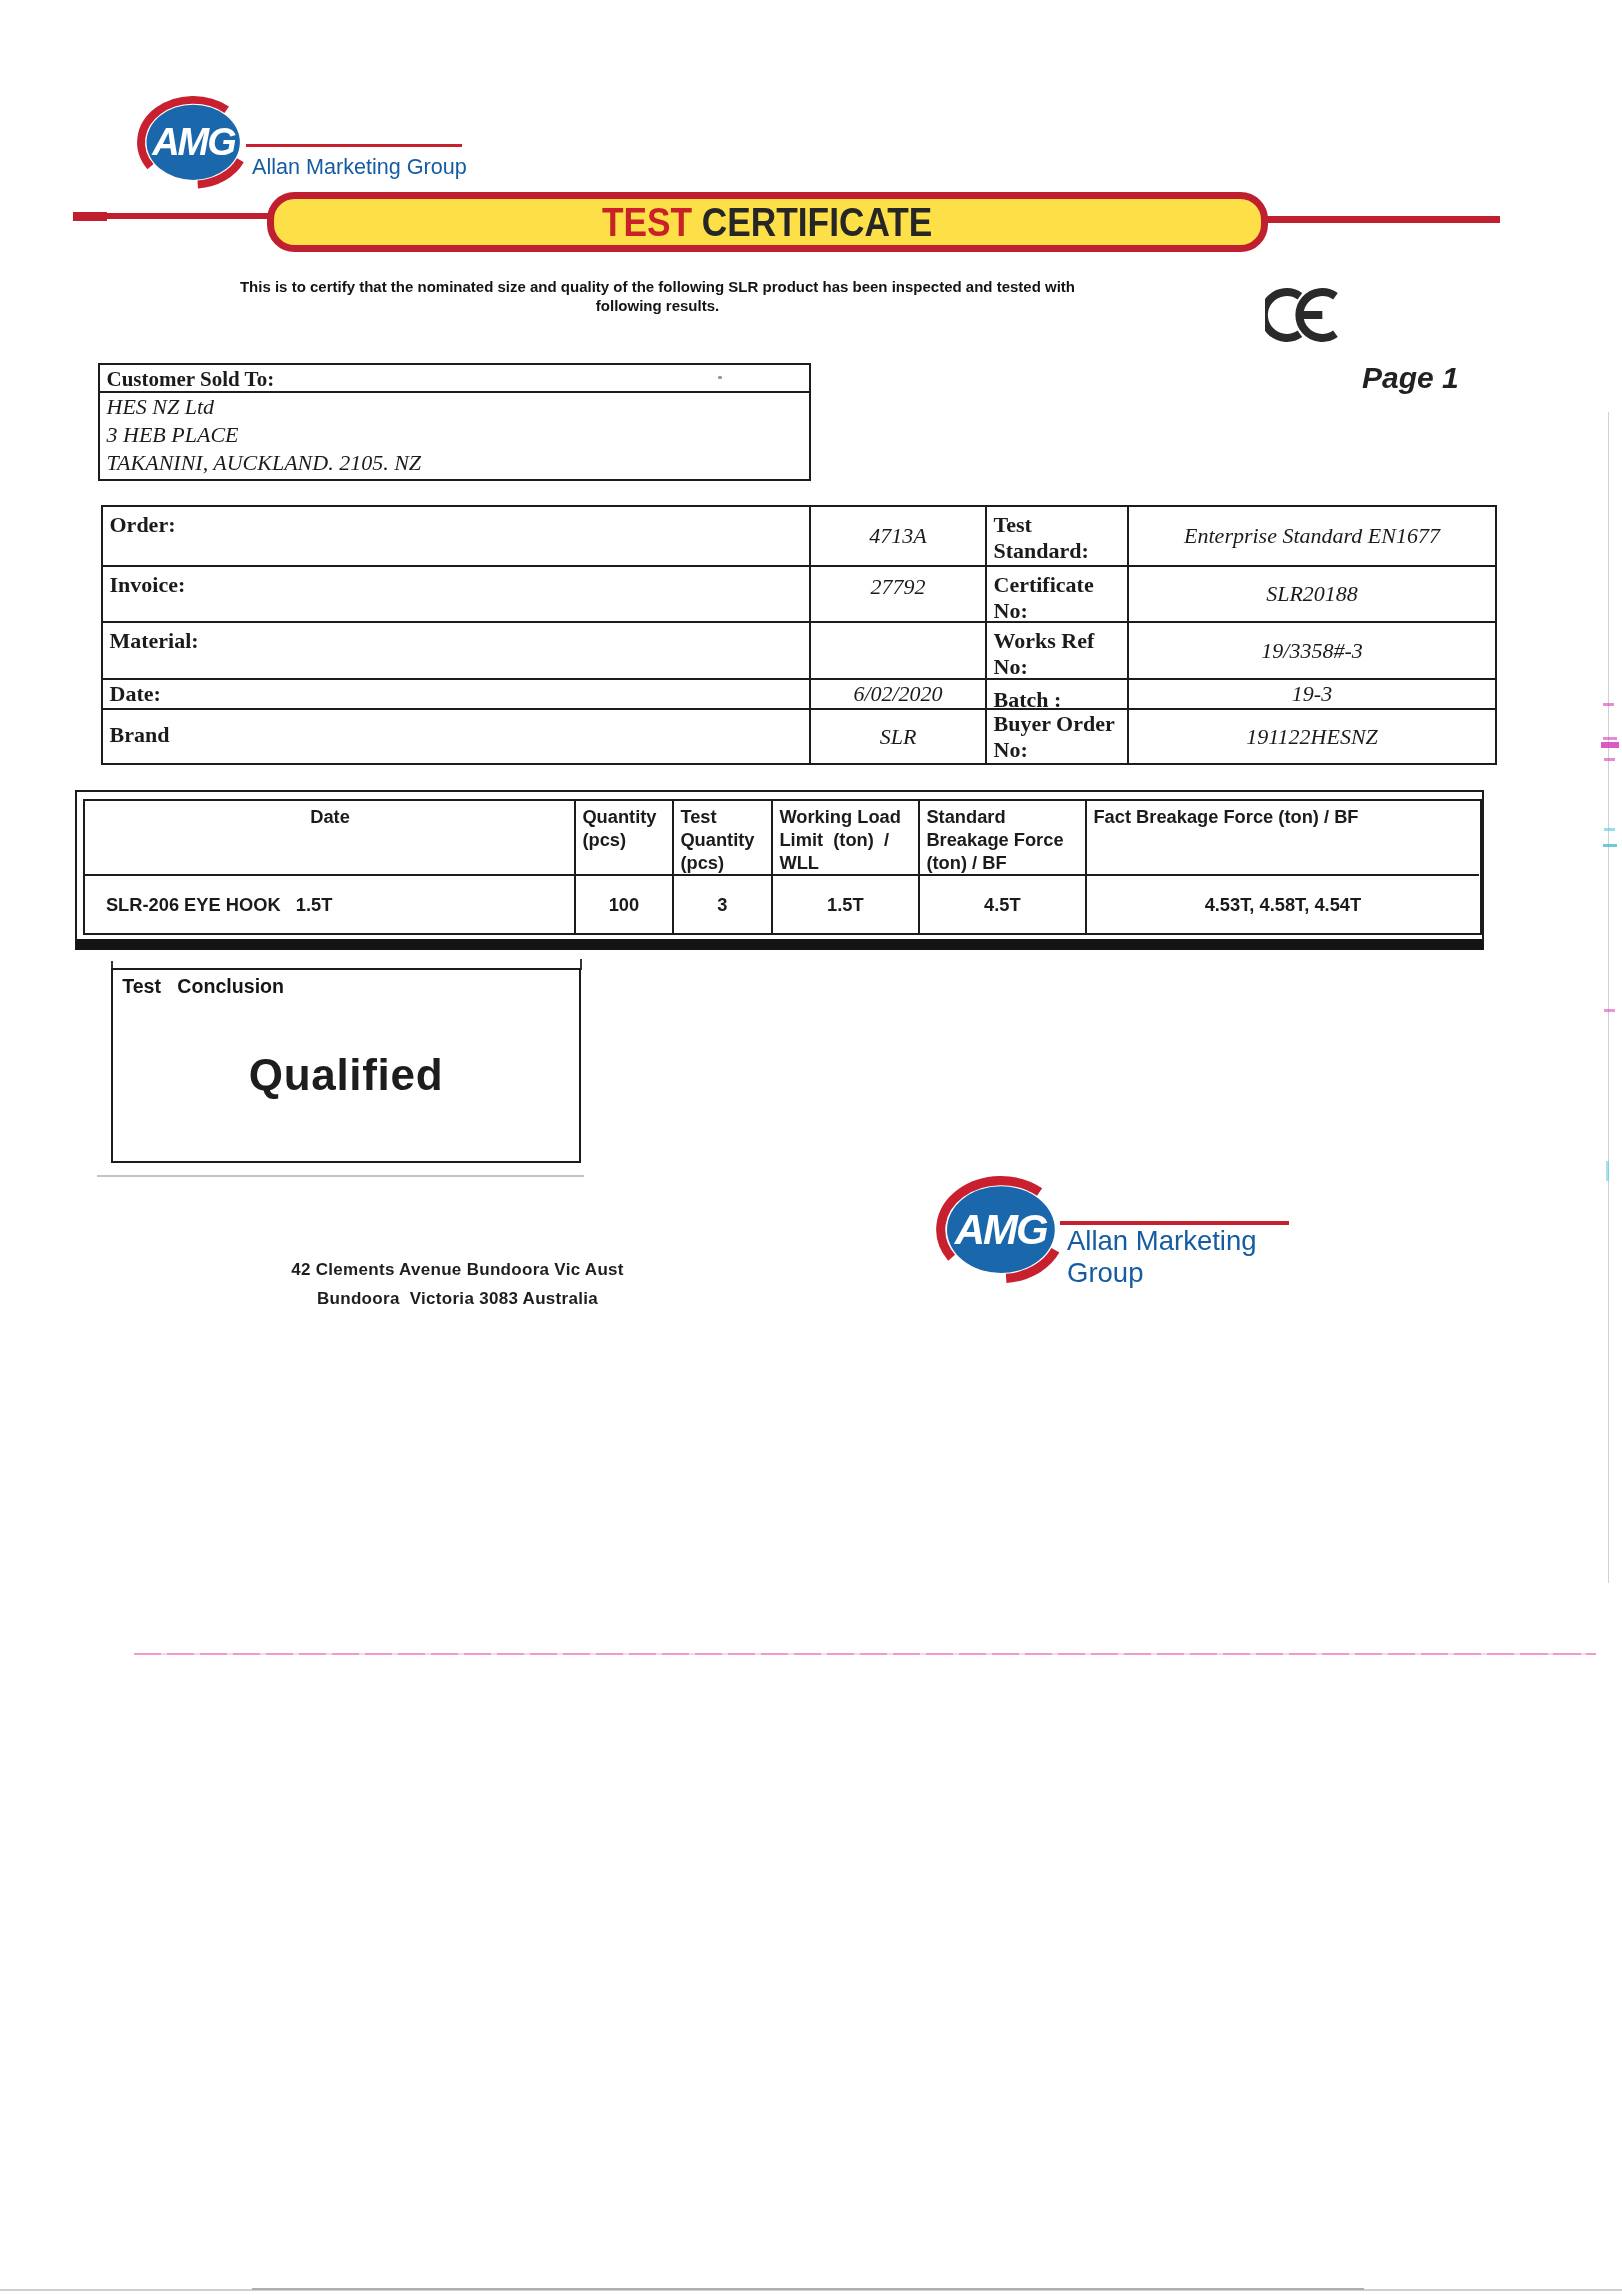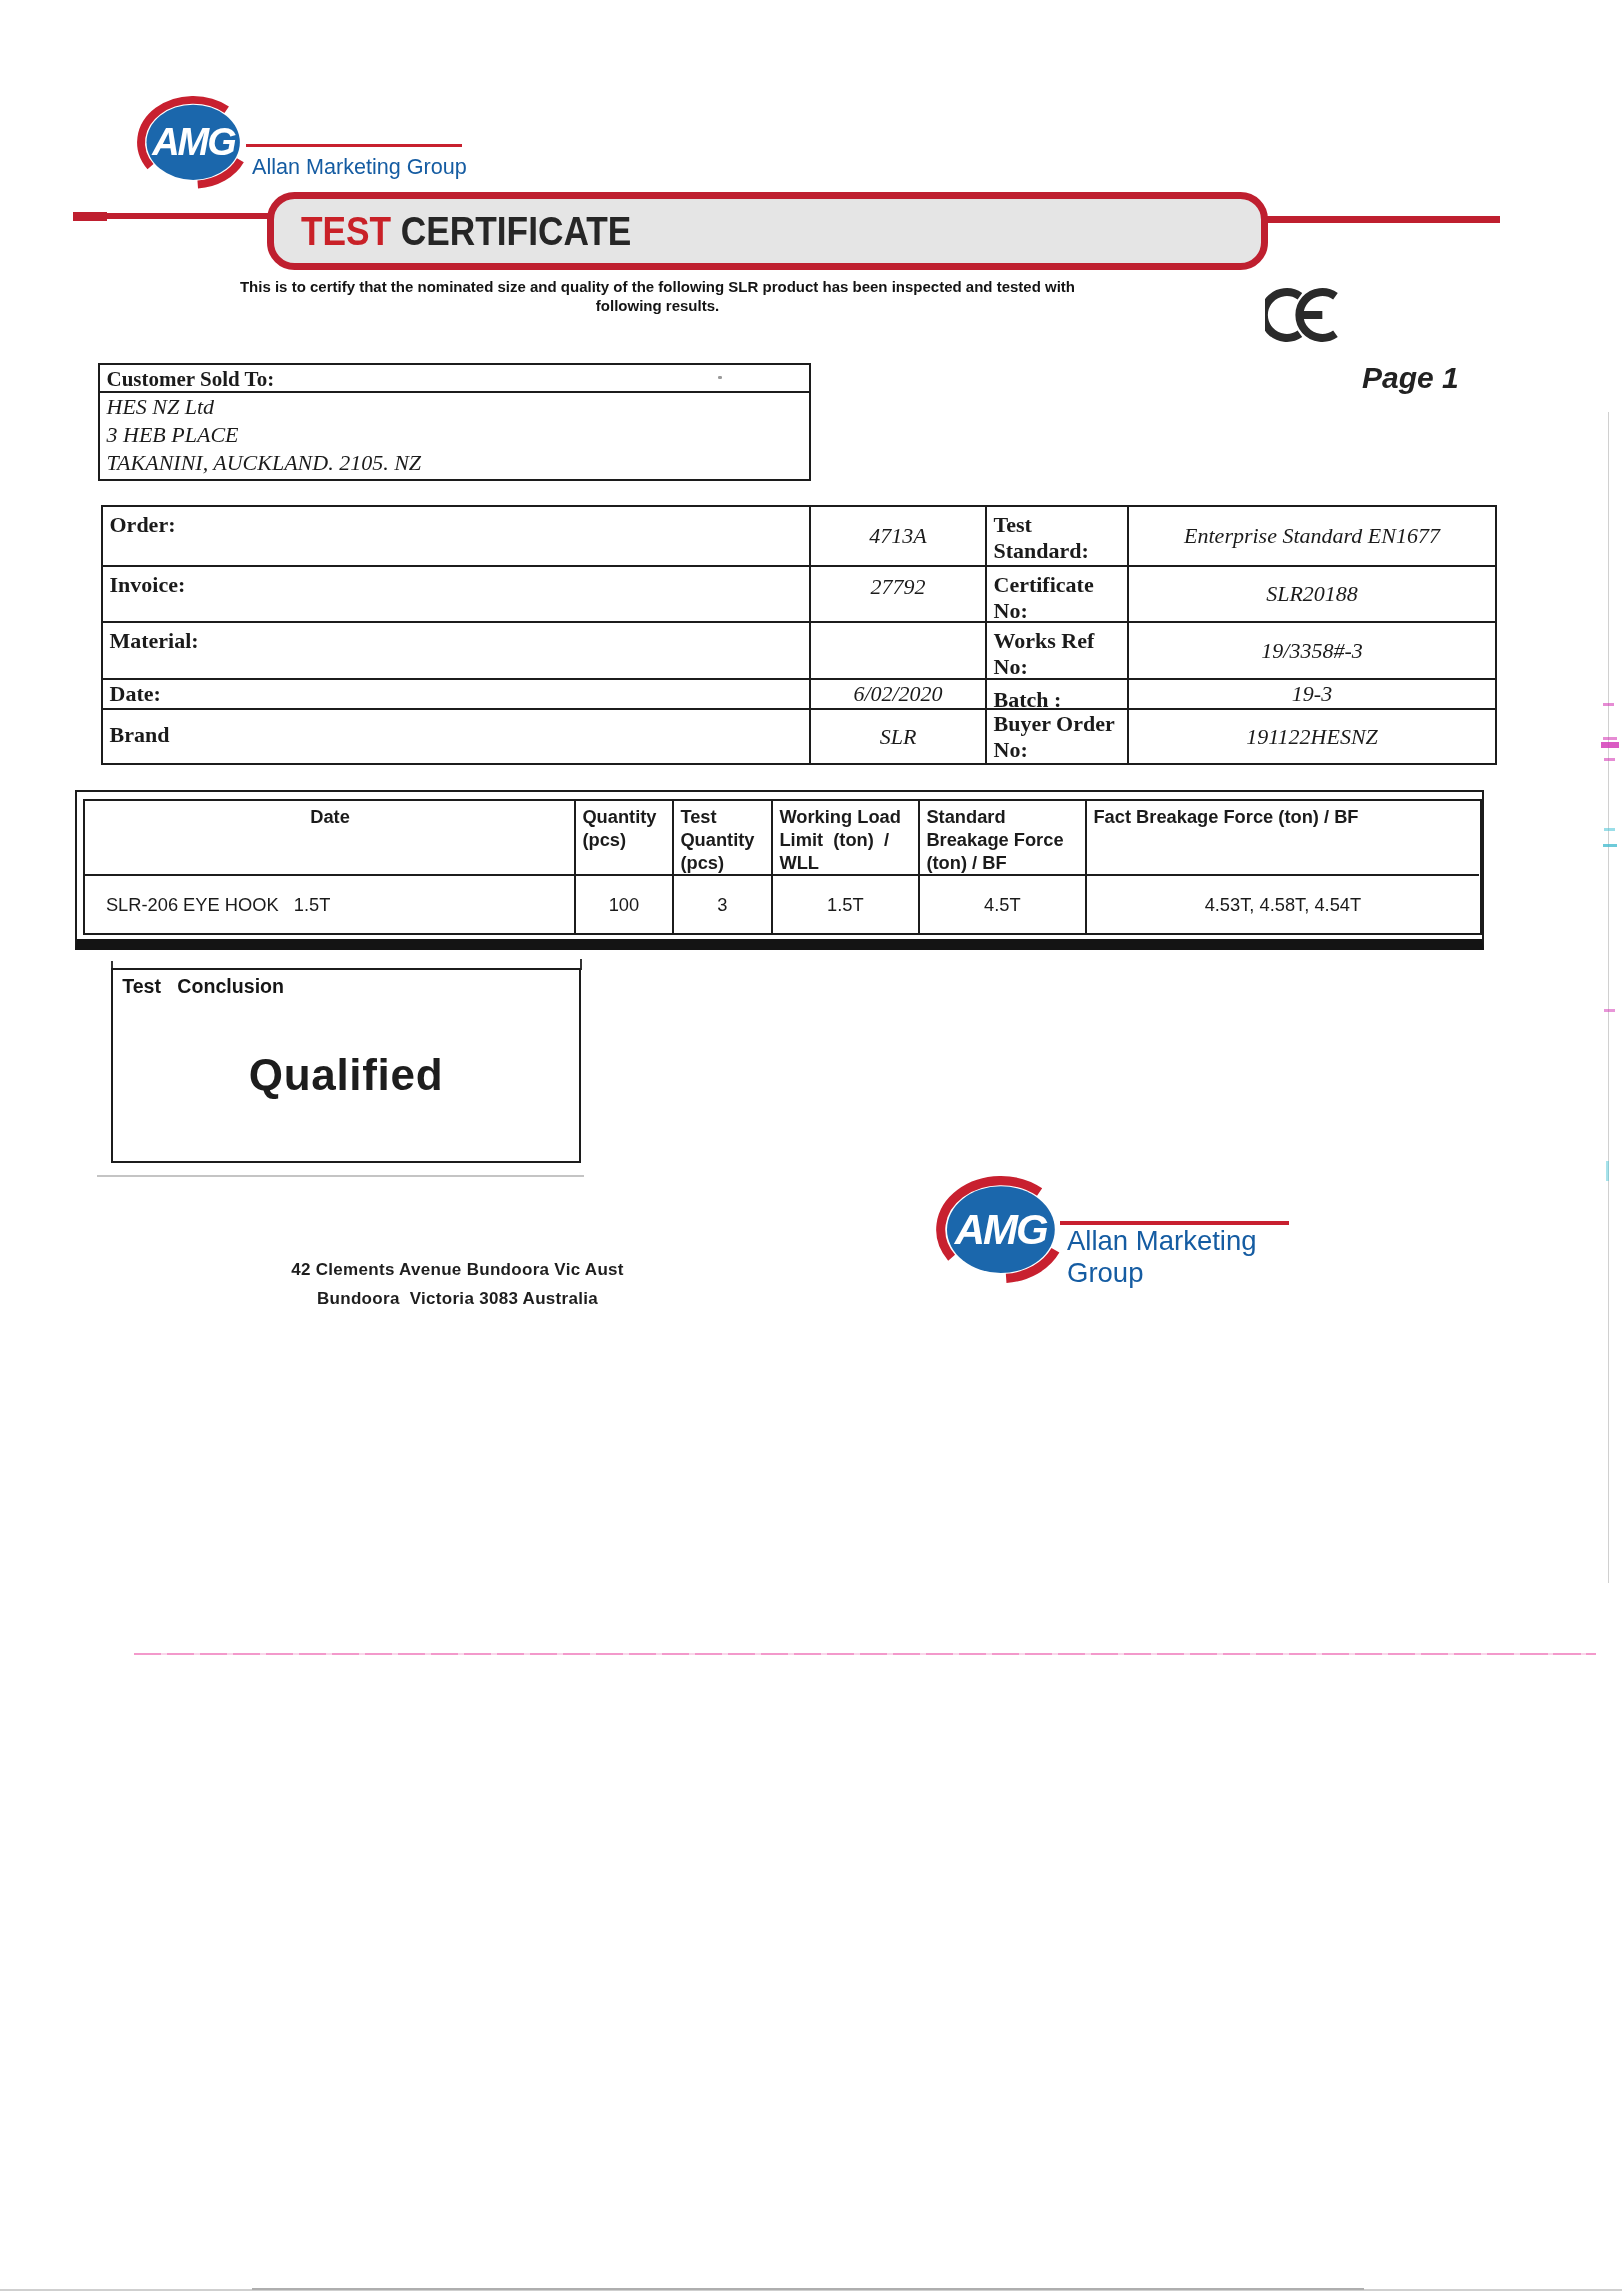--- a/index.html
+++ b/index.html
@@ -11,23 +11,23 @@
   .serif{font-family:"Liberation Serif", serif;}
   
   .amg-abbr{
     position:absolute; text-align:center; color:#ffffff; font-weight:bold; font-style:italic;
     font-family:"Liberation Sans", sans-serif; letter-spacing:-2px;
   }
   .amg-name{position:absolute; color:#155ca2; font-family:"Liberation Sans", sans-serif;}
   .amg-line{position:absolute; background:#c8202f;}
   
   .banner{
-    position:absolute; left:267px; top:192px; width:1001px; height:78px;
+    position:absolute; left:267px; top:192px; width:1001px; height:60px;
     border:7.2px solid #bf1f2f; border-radius:27.5px; box-sizing:border-box;
-    display:flex; align-items:center; background:#e5e5e5;
+    display:flex; align-items:center; justify-content:center; background:#fde047;
   }
   .banner-title{font-size:41px; font-weight:bold; letter-spacing:0px; transform:scaleX(.86); white-space:pre;}
   .banner-title .red{color:#c92128;}
   .banner-title .dark{color:#262626;}
   .redline{position:absolute; background:#bf1f2f;}
   
   .intro{
     position:absolute; left:157px; top:277px; width:1001px; text-align:center;
     font-size:15px; font-weight:bold; line-height:19px; color:#141414;
   }
@@ -56,21 +56,21 @@
   .item-table{
     position:absolute; left:5.9px; top:7.2px; width:1399px; height:136px; box-sizing:border-box;
     border:2px solid #1c1c1c;
     display:grid; grid-template-columns:491px 98px 99px 147px 167px 392px;
     grid-template-rows:75px 57px;
   }
   .it-cell{border-right:2px solid #1c1c1c; box-sizing:border-box; overflow:hidden;}
   .it-cell:nth-child(6n){border-right:none;}
   .ith{border-bottom:2px solid #1c1c1c; font-size:18.3px; font-weight:bold; line-height:23px; padding:3.9px 5.2px 0 6.5px; white-space:pre-wrap;}
   .ith.center{text-align:center;}
-  .itd{font-size:18.3px; font-weight:normal; display:flex; align-items:center; justify-content:center; white-space:pre-wrap;}
+  .itd{font-size:18.3px; font-weight:bold; display:flex; align-items:center; justify-content:center; white-space:pre-wrap;}
   .itd.left{justify-content:flex-start; padding-left:21px;}
   
   .conc-box{position:absolute; left:111px; top:968px; width:470px; height:195px; border:2px solid #1c1c1c; box-sizing:border-box;}
   .conc-label{position:absolute; left:9.2px; top:5.2px; font-size:19.6px; font-weight:bold; white-space:pre-wrap; color:#161616;}
   .conc-value{position:absolute; left:0; top:80px; width:100%; text-align:center; font-size:44px; font-weight:bold; letter-spacing:0.7px; color:#1d1d1d;}
   
   .addr{position:absolute; left:222px; width:471px; text-align:center; font-size:17px; font-weight:bold; color:#1e1e1e; white-space:pre-wrap; letter-spacing:0.3px;}
   
   .artifact{position:absolute;}
 </style>

